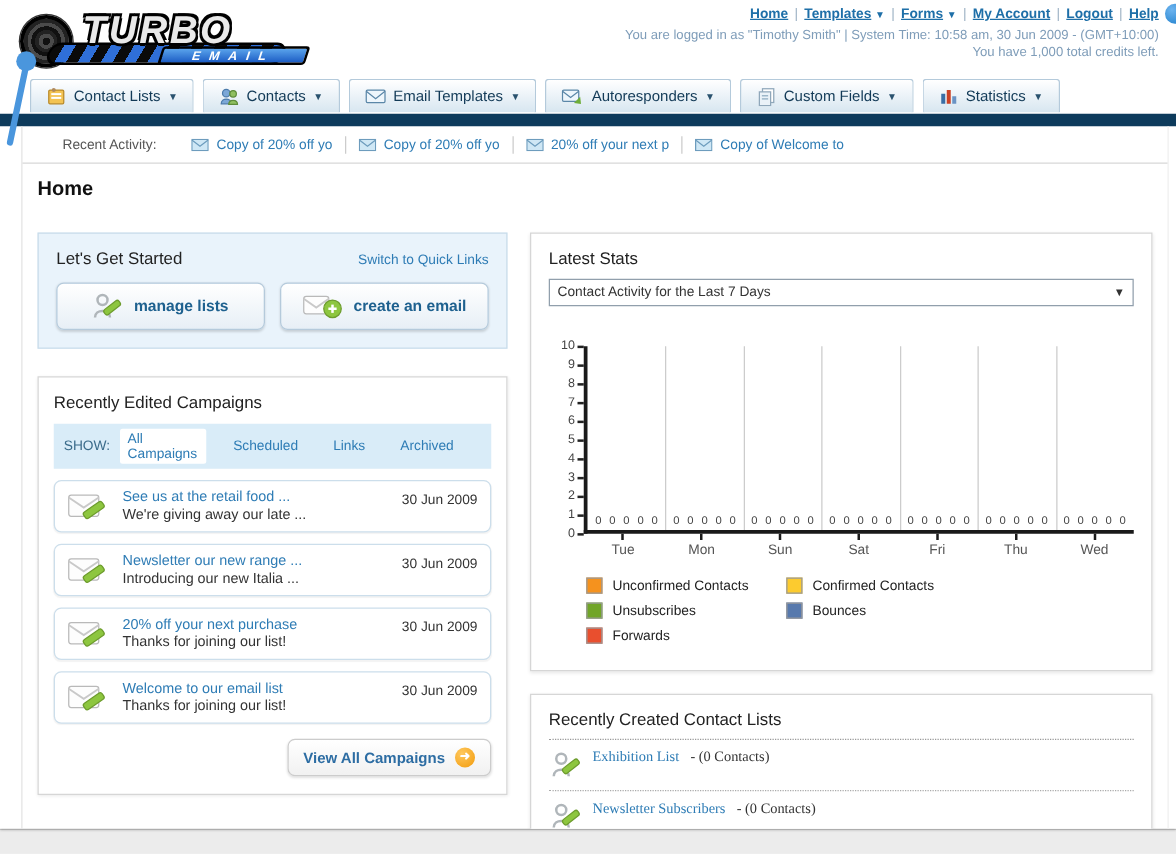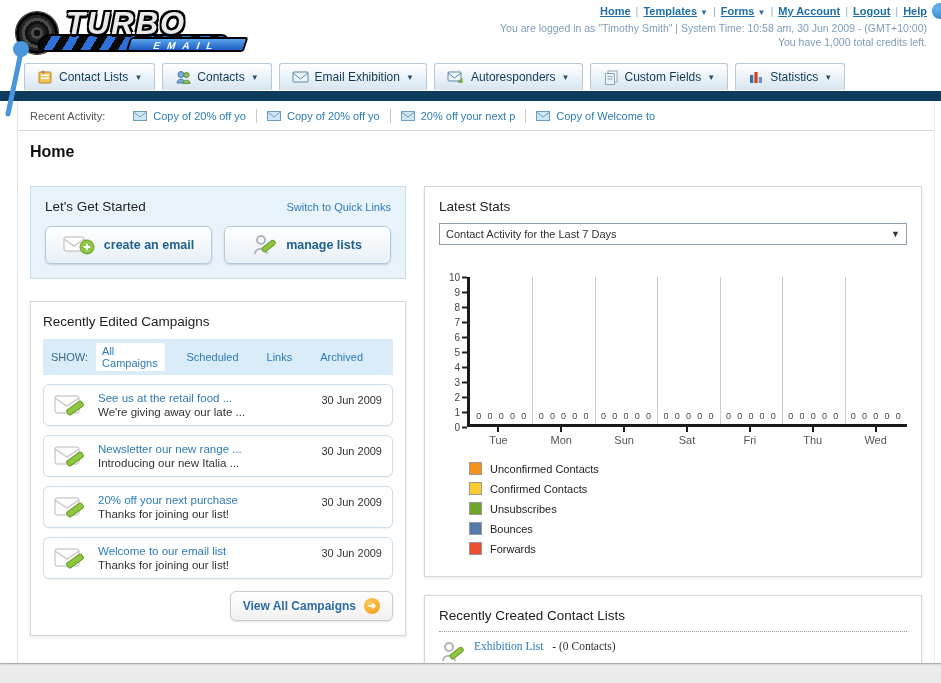--- a/index.html
+++ b/index.html
@@ -41,21 +41,21 @@
   .tabs-row { padding-left: 24px; height: 29px; display: flex; align-items: center; }
   .tab { display: inline-flex; align-items: center; gap: 6px; height: 27px; padding: 0 12px; margin-right: 7px;
     background: linear-gradient(#ffffff, #e9f1f7 55%, #d7e6f0); border: 1px solid #b4cadb; border-bottom: none;
     border-radius: 3px 3px 0 0; font-size: 12px; color: #123a57; cursor: pointer; white-space: nowrap; }
   .tab .tab-arrow { font-size: 8px; color: #2a526e; }
   .navy-bar { height: 10px; background: #0e3b5c; }
 
   
   .page-body { margin-left: 17px; margin-right: 6px; border-left: 1px solid #e3e3e3; border-right: 1px solid #f0f0f0; min-height: 560px; }
   .activity-bar { display: flex; align-items: center; height: 30px; padding-left: 12px; border-bottom: 1px solid #d8d8d8; }
-  .activity-label { font-size: 11px; color: #555; margin-right: 18px; }
+  .activity-label { font-size: 11px; color: #555; margin-right: 18px; margin-left: 20px; }
   .activity-item { display: inline-flex; align-items: center; gap: 6px; font-size: 11px; color: #2e7cb5; cursor: pointer;
     padding: 0 10px; border-right: 1px solid #ccc; height: 14px; line-height: 14px; white-space: nowrap; }
   .activity-item:last-child { border-right: none; }
   .env-small { width: 14px; height: 10px; flex: 0 0 auto; }
 
   
   .home-title { font-size: 16px; font-weight: bold; color: #111; padding: 12px 0 10px 12px; }
   .columns { display: flex; padding: 15px 12px 0 12px; }
   .col-left { width: 376px; margin-right: 18px; flex: 0 0 auto; }
   .col-right { flex: 1; }
@@ -104,21 +104,21 @@
   .ydash { width: 5px; height: 2px; background: #222; }
   .plot { flex: 1; height: 150px; position: relative; border-left: 3px solid #1a1a1a; border-bottom: 3px solid #1a1a1a; }
   .gridline { position: absolute; top: 0; bottom: 0; width: 1px; background: #ccc; }
   .zeros-row { position: absolute; left: 0; right: 0; bottom: 3px; display: flex; }
   .zero-group { flex: 1; display: flex; justify-content: space-evenly; }
   .zlab { font-size: 9px; color: #444; }
   .x-axis { display: flex; margin-left: 28px; }
   .xcell { flex: 1; text-align: center; }
   .xtick { width: 2px; height: 5px; background: #1a1a1a; margin: 0 auto 2px; }
   .xlab { font-size: 11px; color: #555; }
-  .legend { margin: 16px 0 0 30px; display: flex; flex-wrap: wrap; flex-direction: column; }
+  .legend { margin: 16px 0 0 30px; display: flex; flex-wrap: wrap; }
   .legend-item { width: 160px; display: flex; align-items: center; gap: 8px; margin-bottom: 7px; }
   .swatch { width: 13px; height: 13px; border: 1px solid #999; flex: 0 0 auto; }
   .legend-label { font-size: 11px; color: #222; }
 
   
   .contact-lists { padding: 12px 14px 14px; }
   .cl-title { padding-bottom: 8px; border-bottom: 1px dotted #999; }
   .cl-item { display: flex; align-items: flex-start; gap: 9px; padding: 8px 2px; border-bottom: 1px dotted #aaa; font-family: Liberation Serif, serif; }
   .cl-link { font-size: 11.5px; color: #2e7cb5; cursor: pointer; }
   .cl-suffix { font-size: 11.5px; color: #333; }
@@ -171,21 +171,21 @@
           <path d="M8 14.5c0-4.4 7-4.4 7 0z" fill="#8fbf60" stroke="#5e8c3a"></path>
         </svg>
       <span>Contacts</span>
         <span class="tab-arrow">▼</span>
     </div>
     <div class="tab">
       <svg width="17" height="14">
           <rect x="1" y="2" width="15" height="10" rx="1" fill="#eef6fc" stroke="#5b87a8"></rect>
           <path d="M1 3 L8.5 9 L16 3" fill="none" stroke="#5b87a8"></path>
         </svg>
-      <span>Email Exhibition</span>
+      <span>Email Templates</span>
         <span class="tab-arrow">▼</span>
     </div>
     <div class="tab">
       <svg width="18" height="15">
           <rect x="1" y="2" width="13" height="9" rx="1" fill="#eef6fc" stroke="#5b87a8"></rect>
           <path d="M1 3 L7.5 8 L14 3" fill="none" stroke="#5b87a8"></path>
           <path d="M10 10 L17 10 L13.5 14.5 Z" fill="#6fae3a" transform="rotate(-45 13 11)"></path>
         </svg>
       <span>Autoresponders</span>
         <span class="tab-arrow">▼</span>
@@ -252,36 +252,36 @@
 
       <div class="col-left">
 
         <div class="get-started">
           <div class="gs-head">
             <span class="panel-title">Let's Get Started</span>
             <span class="gs-link">Switch to Quick Links</span>
           </div>
           <div class="gs-buttons">
             <div class="gs-btn">
+              <svg width="24" height="24">
+                  <circle cx="8" cy="7" r="4" fill="none" stroke="#b0b6ba" stroke-width="2"></circle>
+                  <path d="M2 21 c0-7 12-7 12 0" fill="none" stroke="#b0b6ba" stroke-width="2"></path>
+                  <rect x="8" y="11" width="15" height="5" rx="2" fill="#8dc63f" stroke="#6d9c2d" transform="rotate(-38 15 13)"></rect>
+                </svg>
+              <span>manage lists</span>
+            </div>
+            <div class="gs-btn">
               <svg width="32" height="22">
                   <rect x="1" y="3" width="20" height="14" rx="2" fill="#fdfdfd" stroke="#b9b9b9"></rect>
                   <path d="M1 5 L11 12 L21 5" fill="none" stroke="#c9c9c9" stroke-width="1.5"></path>
                   <circle cx="24" cy="13" r="7" fill="#8dc63f" stroke="#6d9c2d"></circle>
                   <rect x="20.7" y="12" width="6.6" height="2" fill="#fff"></rect>
                   <rect x="23" y="9.7" width="2" height="6.6" fill="#fff"></rect>
                 </svg>
               <span>create an email</span>
-            </div>
-            <div class="gs-btn">
-              <svg width="24" height="24">
-                  <circle cx="8" cy="7" r="4" fill="none" stroke="#b0b6ba" stroke-width="2"></circle>
-                  <path d="M2 21 c0-7 12-7 12 0" fill="none" stroke="#b0b6ba" stroke-width="2"></path>
-                  <rect x="8" y="11" width="15" height="5" rx="2" fill="#8dc63f" stroke="#6d9c2d" transform="rotate(-38 15 13)"></rect>
-                </svg>
-              <span>manage lists</span>
             </div>
           </div>
         </div>
 
         <div class="panel campaigns">
           <div class="panel-title">Recently Edited Campaigns</div>
           <div class="show-bar">
             <span class="show-label">SHOW:</span>
             <span class="filter active">All Campaigns</span>
             <span class="filter">Scheduled</span>

